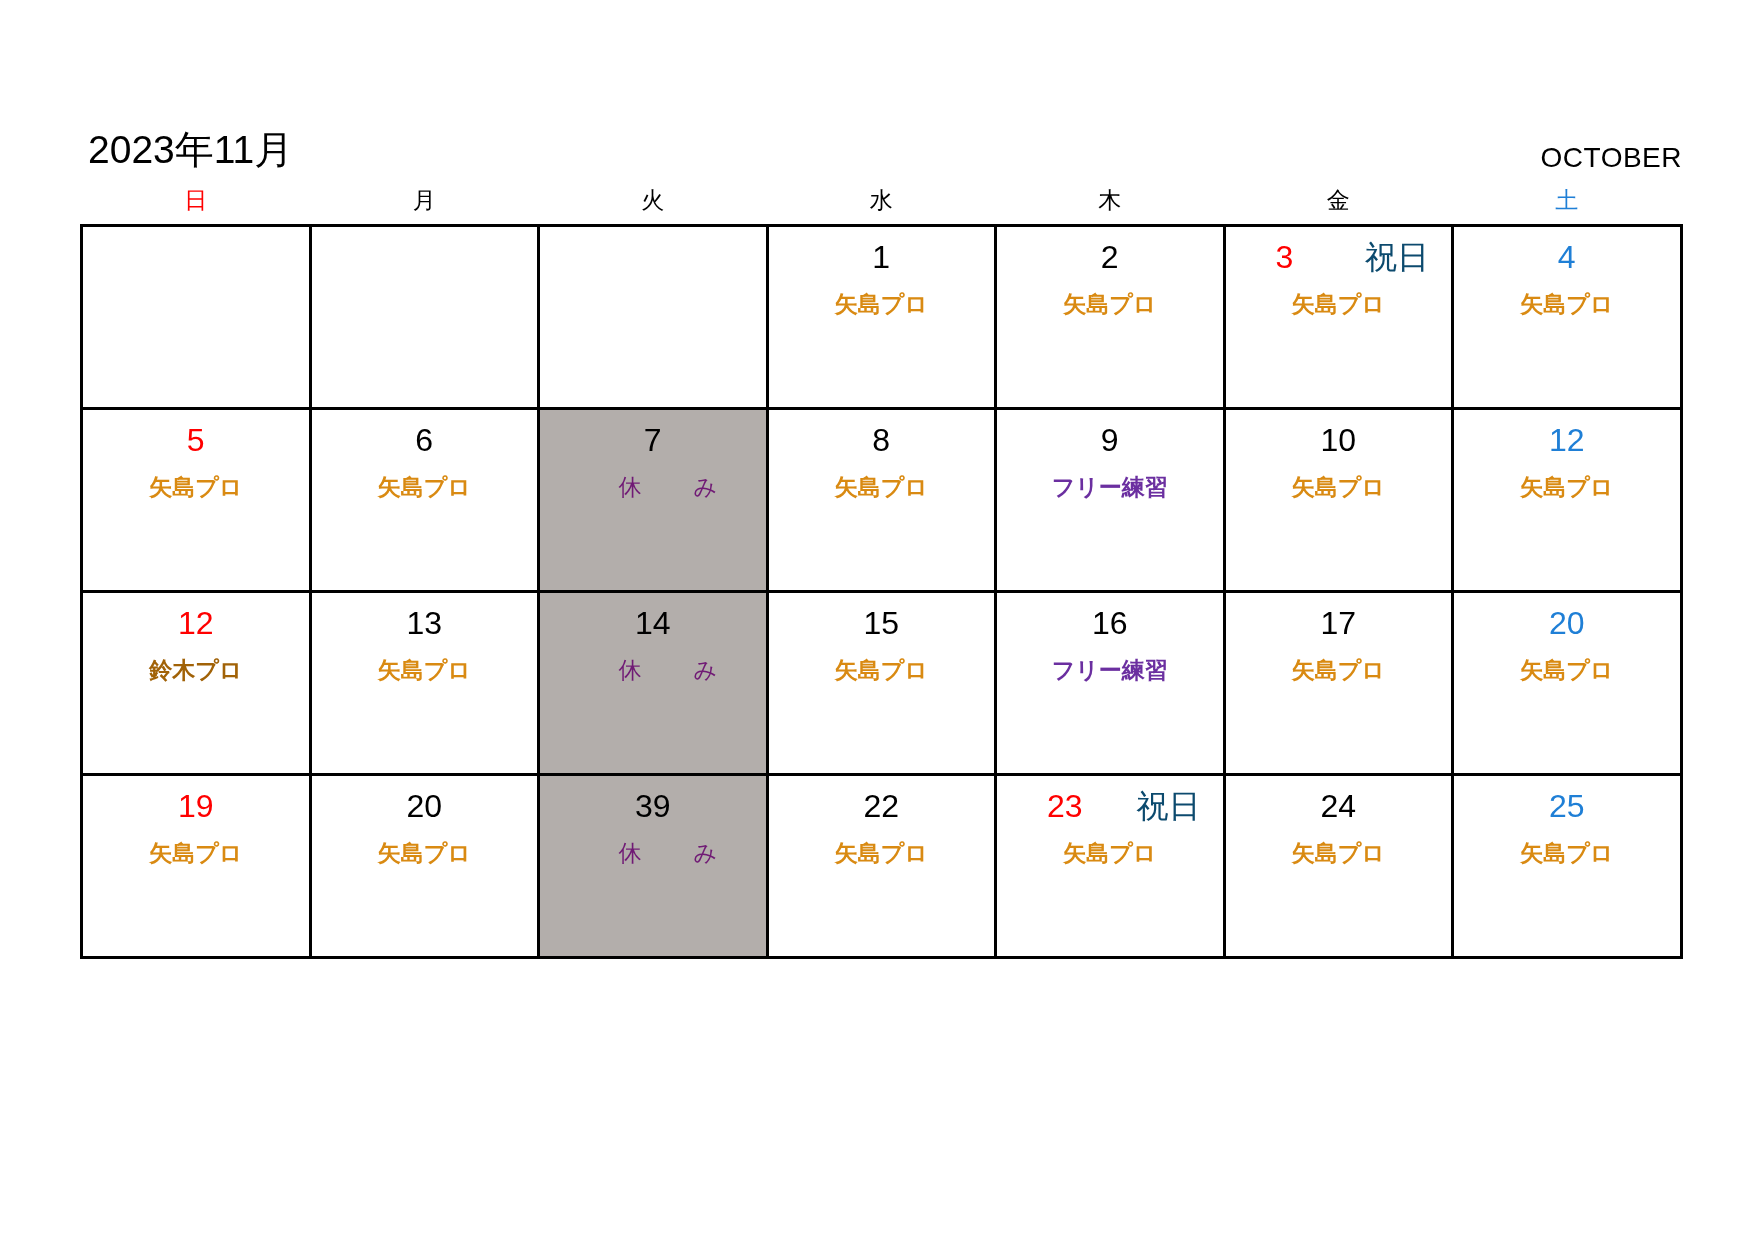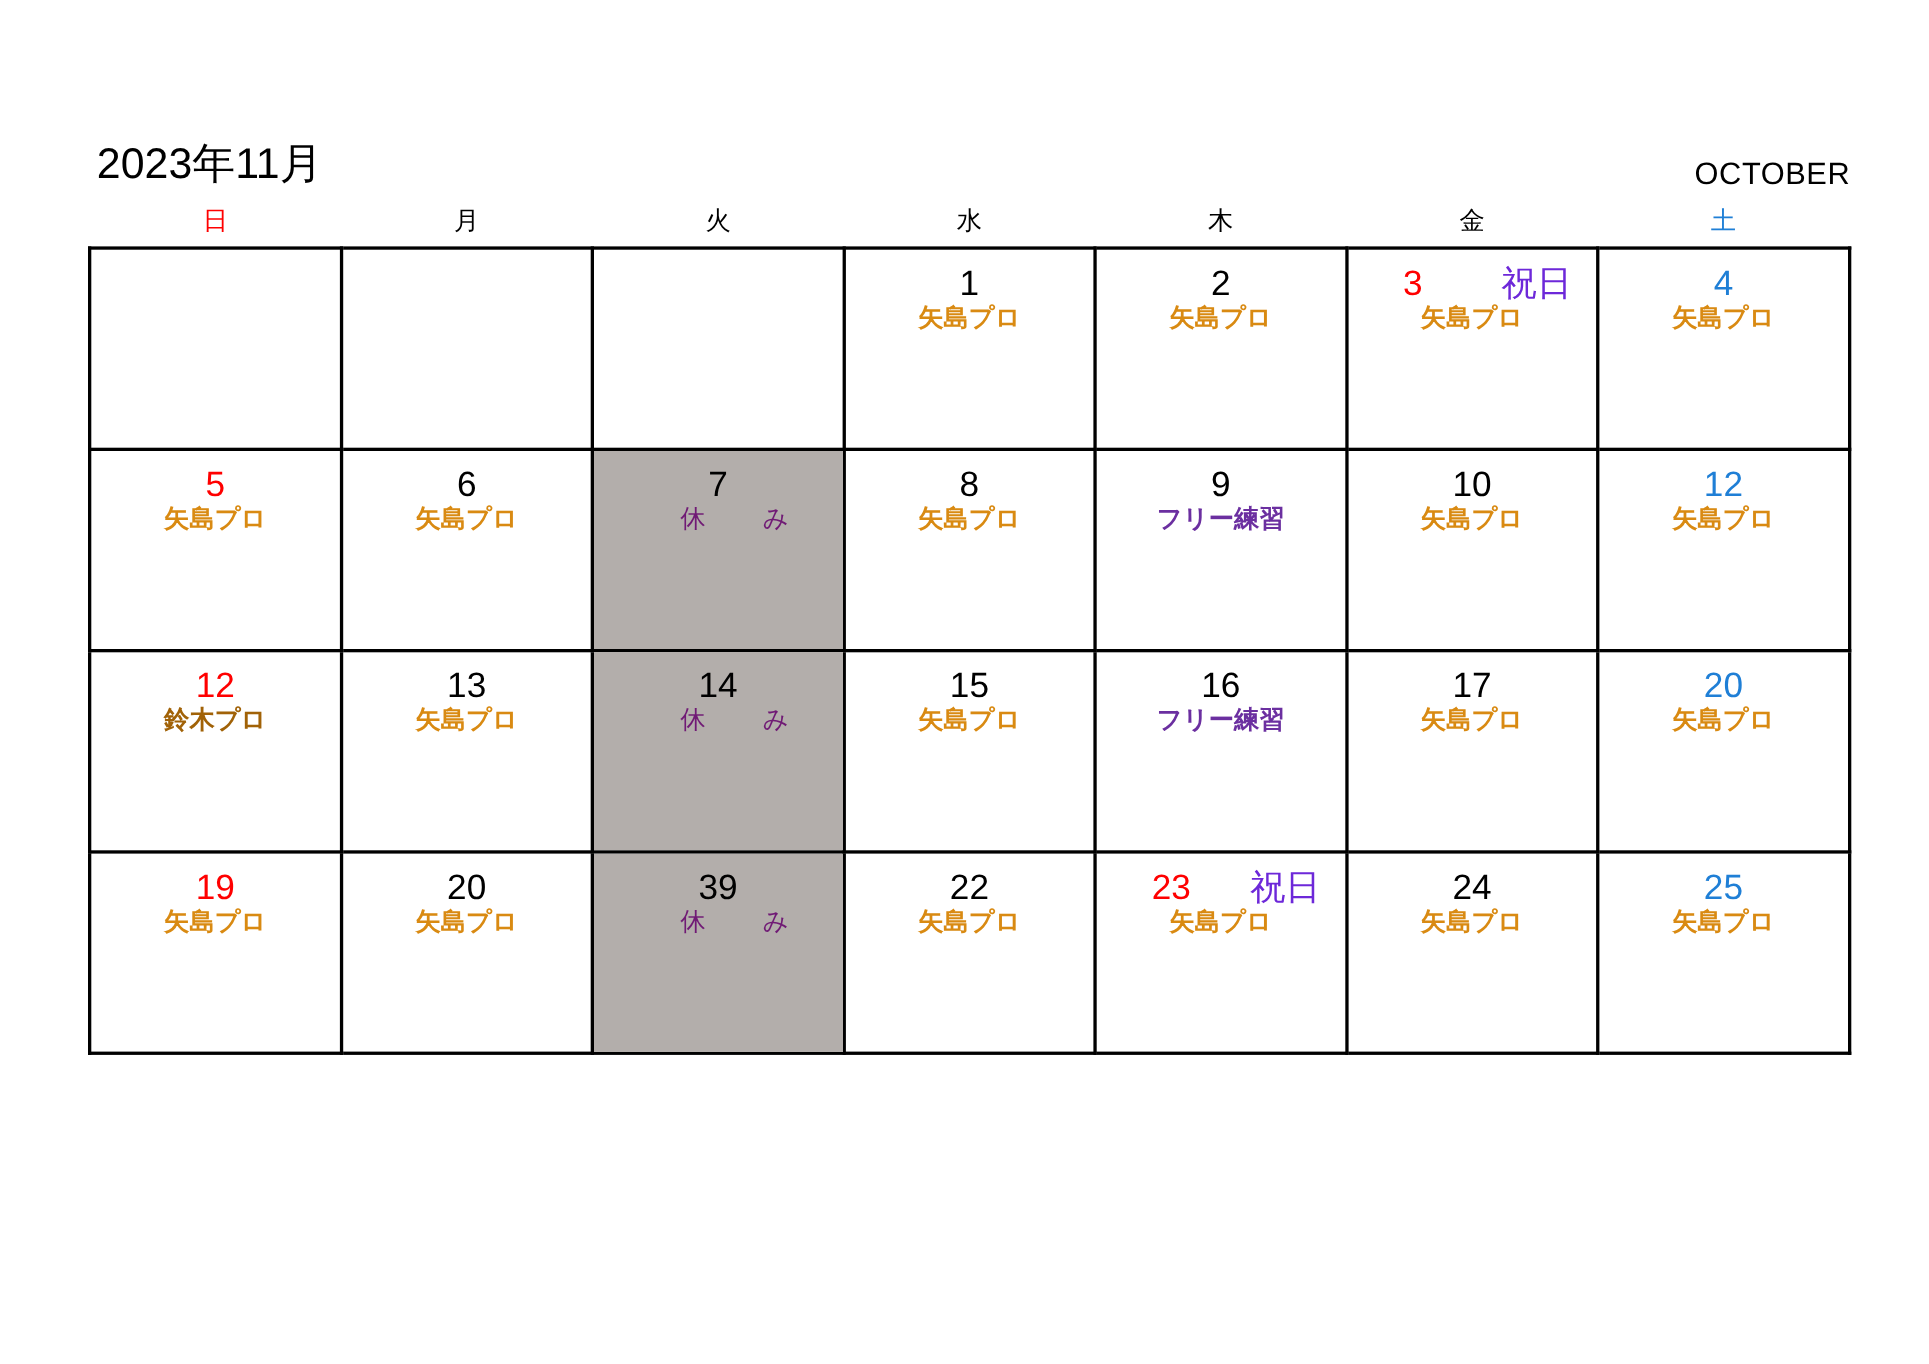--- a/index.html
+++ b/index.html
@@ -88,32 +88,32 @@
   .daynum.with-holiday {
     text-align: left;
     padding-left: 50px;
   }
   .holiday {
     position: absolute;
     right: 22px;
     top: 14px;
     font-size: 32px;
     line-height: 1;
-    color: #6d28d9;
+    color: #0c4a6e;
     white-space: nowrap;
   }
   .num-red { color: #ff0000; }
   .num-blue { color: #1f7fd6; }
   .num-black { color: #000000; }
 
   .event {
     position: absolute;
     left: 0;
     right: 0;
-    top: 48px;
+    top: 64px;
     text-align: center;
     font-size: 23px;
     font-weight: bold;
     line-height: 1.2;
     white-space: pre;
   }
   .ev-orange { color: #d98a12; }
   .ev-purple { color: #6b2fa0; }
   .ev-green { color: #a16207; }
   .ev-black { color: #701a75; font-weight: normal; letter-spacing: 2px; margin-left: 32px; }

